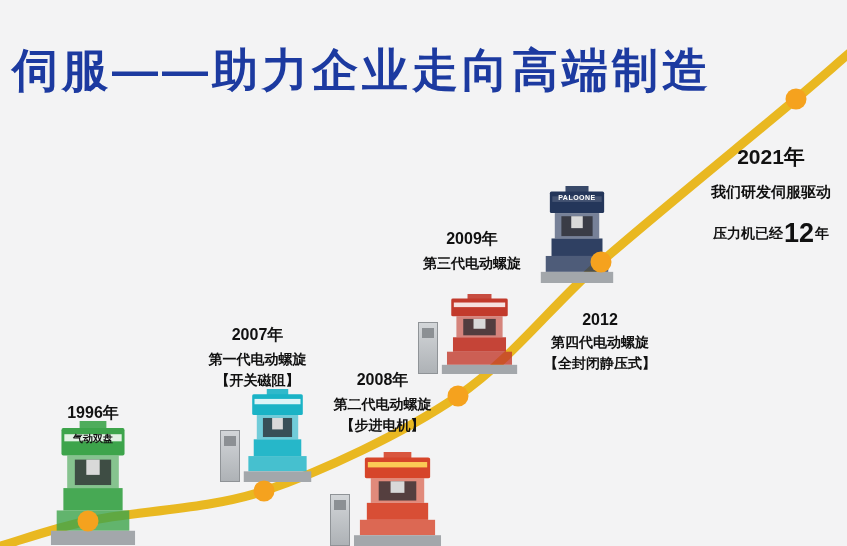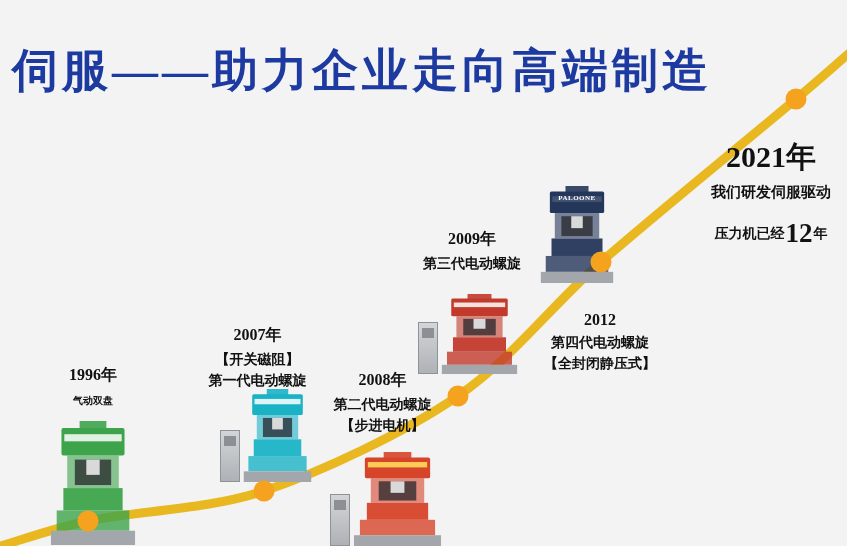--- a/index.html
+++ b/index.html
@@ -1,46 +1,46 @@
 <!DOCTYPE html>
 <html><head>
 <meta charset="utf-8">
 <style>
   html,body{margin:0;padding:0;}
   body{font-family:"Liberation Sans","DejaVu Sans",sans-serif;}
-  .stage{position:relative;width:847px;height:546px;overflow:hidden;background:#f3f3f4;font-family:Liberation Serif, serif;}
+  .stage{position:relative;width:847px;height:546px;overflow:hidden;background:#f3f3f4;}
 
   .title{position:absolute;left:12px;top:40px;margin:0;font-size:46px;font-weight:800;
          letter-spacing:4px;white-space:nowrap;z-index:3;}
 
   .curve,.dots{position:absolute;left:0;top:0;width:847px;height:546px;pointer-events:none;}
   .curve{z-index:1;}
   .dots{z-index:4;}
 
   .machine{position:absolute;display:flex;align-items:flex-end;z-index:2;}
   .press{flex:1 1 auto;height:100%;min-width:0;}
   .cabinet{flex:0 0 20px;height:52px;margin-right:3px;box-sizing:border-box;
            background:linear-gradient(180deg,#d3d6d9,#aeb2b6);border:1px solid #8f9397;}
   .cabinet .door{width:12px;height:10px;margin:5px auto 0;background:#8c9094;}
   .brand{position:absolute;top:8px;left:0;right:0;text-align:center;font-size:7px;
          font-weight:bold;color:#ffffff;letter-spacing:0.5px;}
 
   .milestone{position:absolute;text-align:center;color:#111111;font-weight:700;z-index:3;}
   .milestone .year{font-size:16px;margin-bottom:3px;}
   .milestone .desc{font-size:14px;line-height:21px;}
 
-  .t1996{left:28px;top:365px;width:130px;}
+  .t1996{left:28px;top:403px;width:130px;}
   .t1996 .desc{font-size:10px;line-height:24px;}
   .t2007{left:190px;top:325px;width:135px;}
   .t2008{left:315px;top:370px;width:135px;}
   .t2009{left:402px;top:229px;width:140px;}
   .t2012{left:530px;top:311px;width:140px;}
 
   .t2021{left:696px;top:140px;width:150px;}
-  .t2021 .big-year{font-size:30px;line-height:34px;}
+  .t2021 .big-year{font-size:21px;line-height:34px;}
   .t2021 .l1{font-size:15px;margin-top:9px;text-align:center;}
   .t2021 .l2{font-size:14px;margin-top:18px;}
   .t2021 .num{font-size:27px;line-height:1;vertical-align:-4px;margin:0 1px;}
 
   .m1996{left:50px;top:421px;width:86px;height:124px;}
   .m2007{left:220px;top:389px;width:92px;height:93px;}
   .m2008{left:330px;top:452px;width:112px;height:94px;}
   .m2009{left:418px;top:294px;width:100px;height:80px;}
   .m2012{left:540px;top:186px;width:74px;height:97px;}
 </style>
@@ -140,22 +140,22 @@
     <span class="brand">PALOONE</span>
   </div>
 
   <div class="milestone t1996">
     <div class="year">1996年</div>
     <div class="desc">气动双盘</div>
   </div>
 
   <div class="milestone t2007">
     <div class="year">2007年</div>
+    <div class="desc">第一代电动螺旋</div>
     <div class="desc">【开关磁阻】</div>
-    <div class="desc">第一代电动螺旋</div>
   </div>
 
   <div class="milestone t2008">
     <div class="year">2008年</div>
     <div class="desc">第二代电动螺旋</div>
     <div class="desc">【步进电机】</div>
   </div>
 
   <div class="milestone t2009">
     <div class="year">2009年</div>

